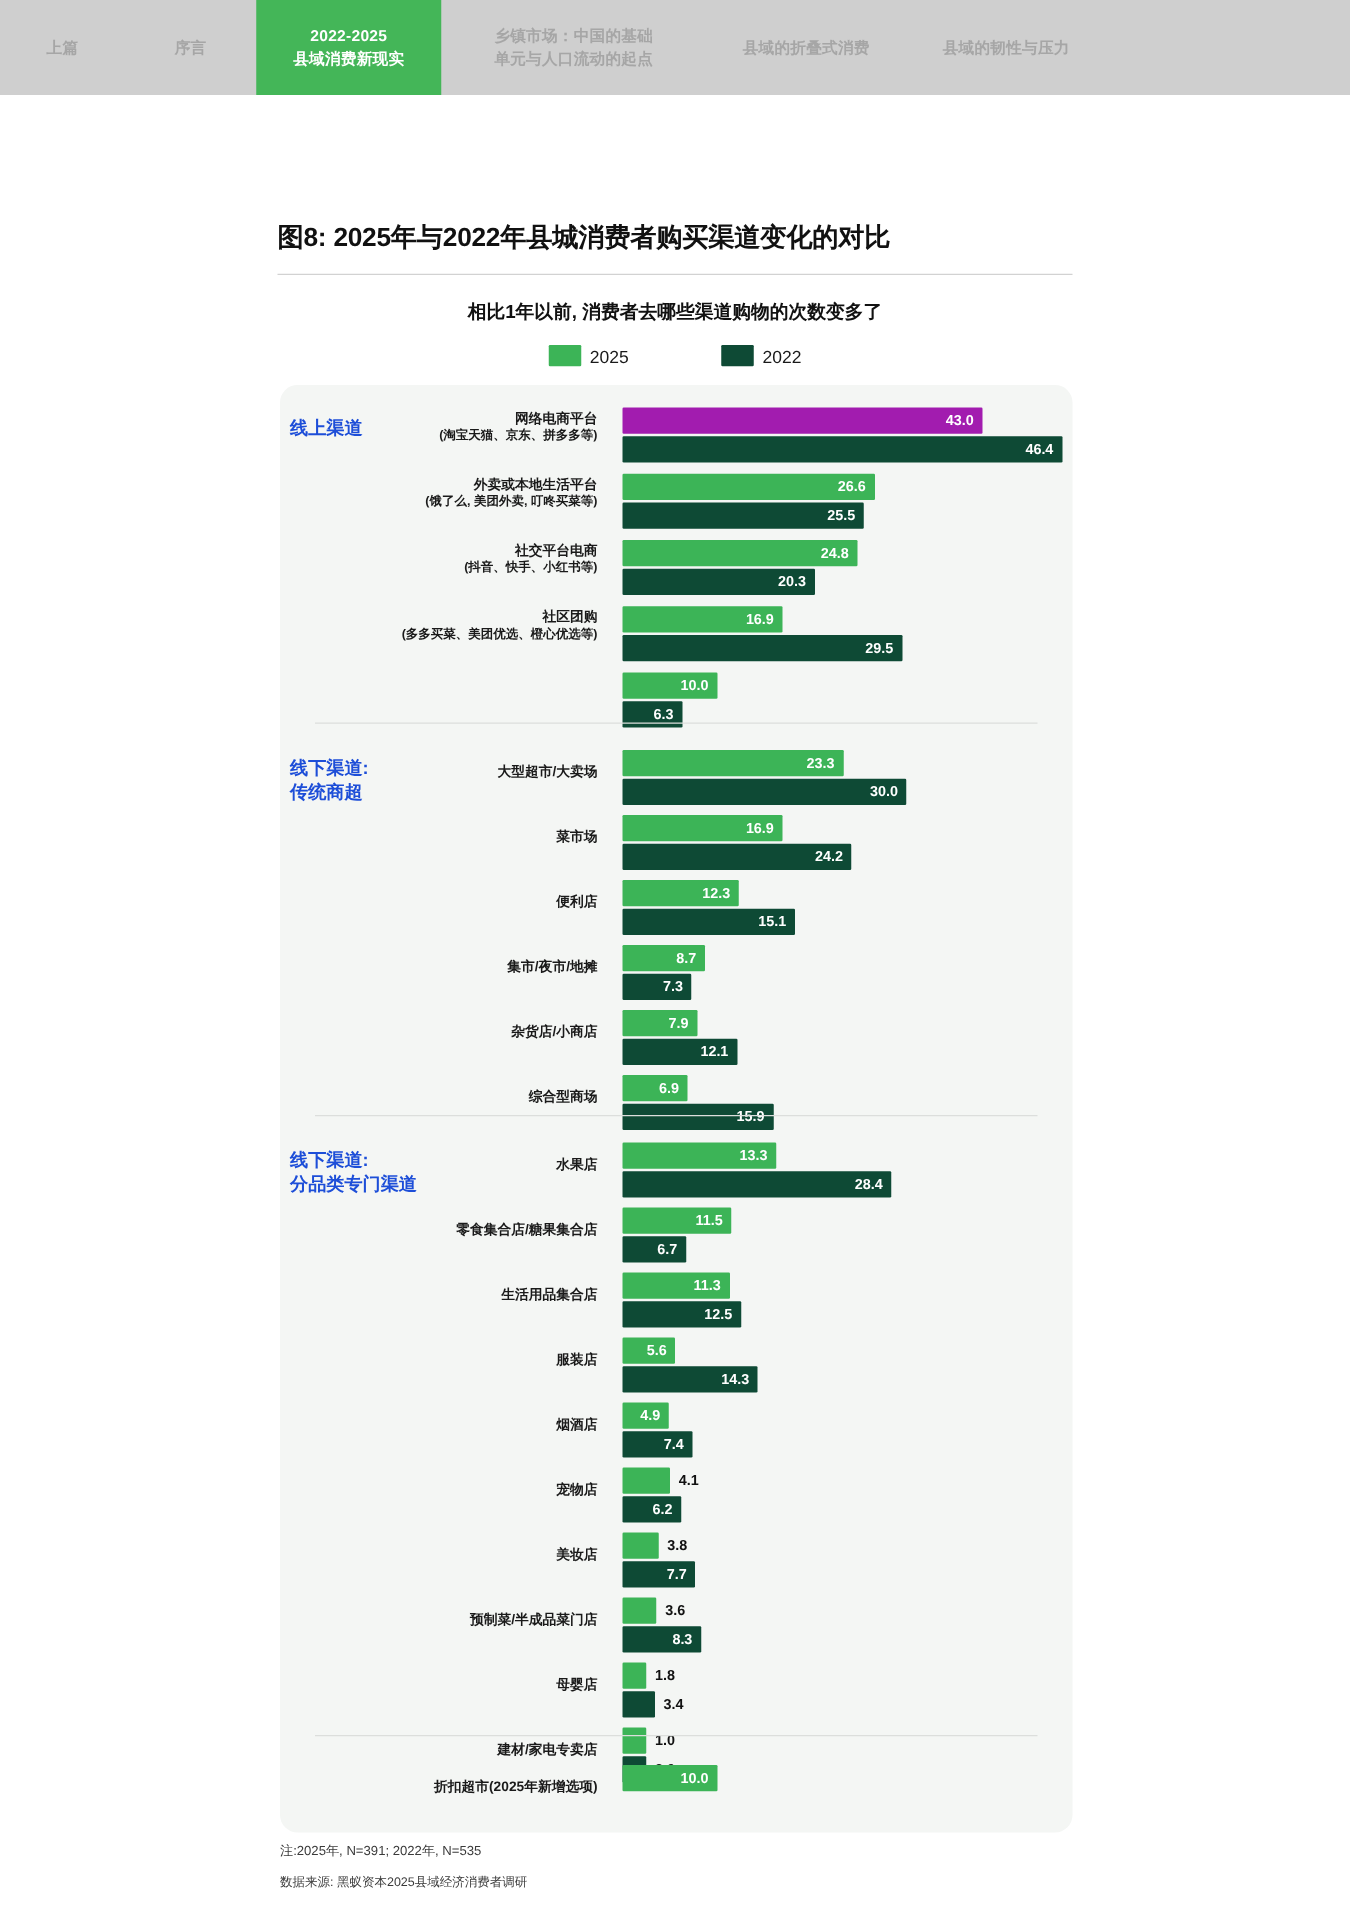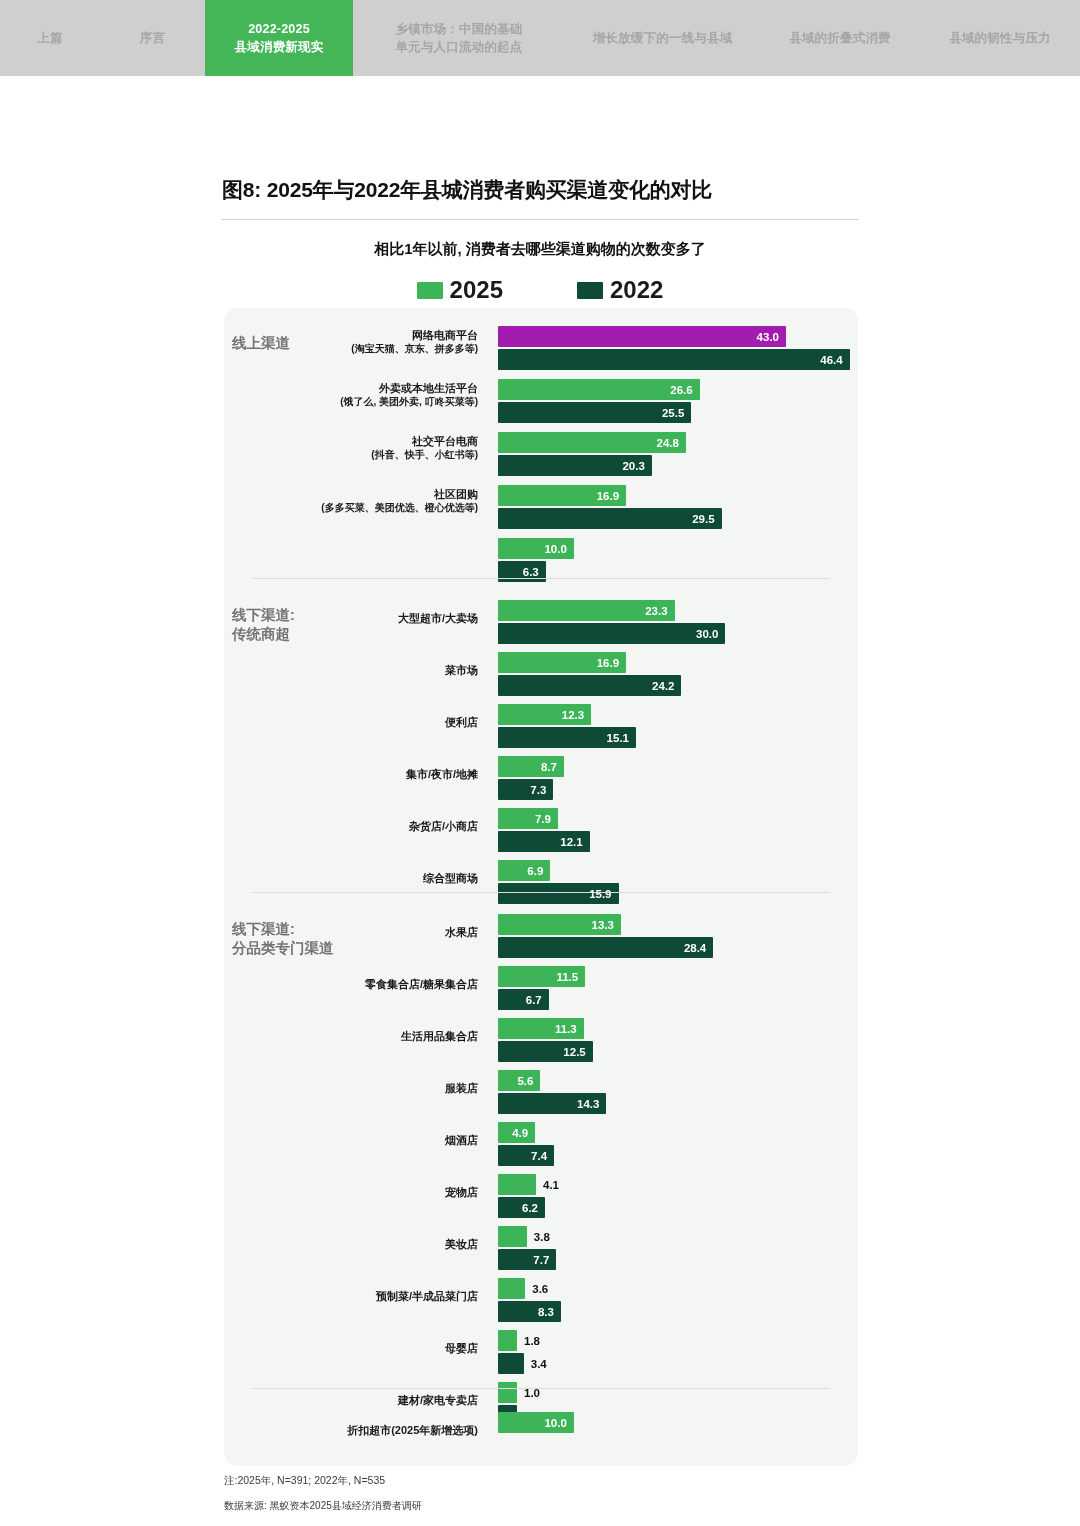--- a/index.html
+++ b/index.html
@@ -59,36 +59,36 @@
     font-size: 15px; font-weight: bold; color: #111111;
   }
 
   #legend {
     position: absolute; left: 222px; top: 200px;
     width: 636px;
     display: flex; justify-content: center; align-items: center; gap: 74px;
   }
   .legend-item { display: flex; align-items: center; gap: 7px; }
   .legend-sw { width: 26px; height: 17px; border-radius: 1px; }
-  .legend-lab { font-size: 24px; font-weight: bold; color: #1a1a1a; }
+  .legend-lab { font-size: 14px; font-weight: normal; color: #1a1a1a; }
 
   
   #panel {
     position: absolute; left: 224px; top: 232px;
     width: 634px; height: 1158px;
     background: #f4f6f4;
     border-radius: 14px;
   }
   .sec-divider {
     height: 1px; background: #dcdedc;
     margin: 0 14px;
   }
   .sec-title {
     position: absolute; left: 8px;
-    font-size: 14.5px; font-weight: bold; color: #737373;
+    font-size: 14.5px; font-weight: bold; color: #1d4ed8;
     line-height: 1.32; white-space: pre-line;
   }
   .row-label {
     position: absolute; right: 0; width: 252px;
     text-align: right; padding-right: 10px;
     font-size: 11px; font-weight: bold; color: #1a1a1a;
     line-height: 1.3;
     left: 12px;
   }
   .row-label .sub { font-weight: bold; font-size: 10px; color: #1a1a1a; }
@@ -121,21 +121,20 @@
 </head>
 <body>
 
 <div id="topnav">
     <div class="nav-tab t0"><span>上篇</span></div>
     <div class="nav-tab t1"><span>序言</span></div>
     <div class="nav-tab t2 active"><span>2022-2025
 县域消费新现实</span></div>
     <div class="nav-tab t3"><span>乡镇市场：中国的基础
 单元与人口流动的起点</span></div>
-    <div class="nav-tab t4"><span>增长放缓下的一线与县域</span></div>
     <div class="nav-tab t5"><span>县域的折叠式消费</span></div>
     <div class="nav-tab t6"><span>县域的韧性与压力</span></div>
   </div>
 
 <div id="page">
   <div id="fig-title">图8: 2025年与2022年县城消费者购买渠道变化的对比</div>
   <div id="title-rule"></div>
   <div id="subtitle">相比1年以前, 消费者去哪些渠道购物的次数变多了</div>
   <div id="legend">
       <div class="legend-item">

